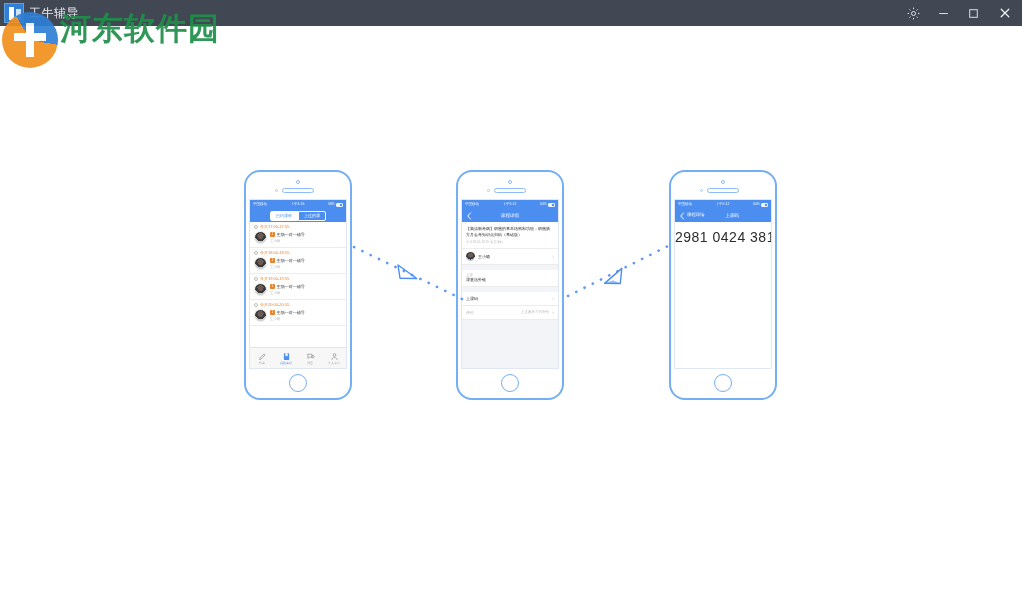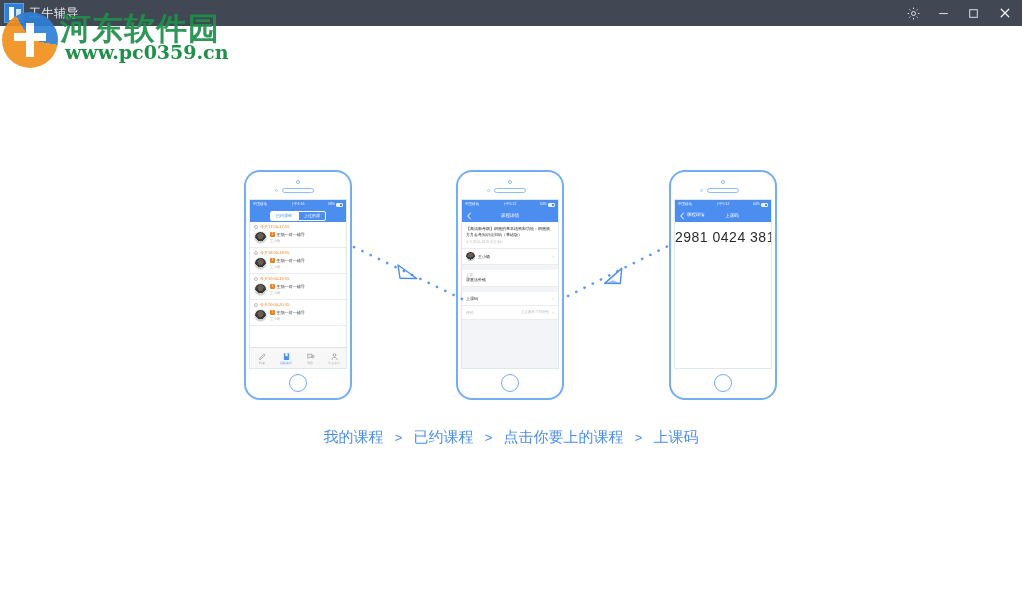--- a/index.html
+++ b/index.html
@@ -369,21 +369,20 @@
       <svg width="14" height="14" viewBox="0 0 24 24" stroke="#f0f2f5" stroke-width="2.2" stroke-linecap="round">
           <path d="M5.5 5.5l13 13M18.5 5.5l-13 13"></path>
         </svg>
     </div>
   </div>
 </div>
 
 <div class="watermark">
   <div class="wm-mark"></div>
   <div class="wm-text1">河东软件园</div>
-  <div class="wm-text2">www.pc0359.cn</div>
 </div>
 
 <div class="stage">
 
   <div class="phone" style="left:244px; top:144px;">
     <div class="notch-cam"></div>
     <div class="speaker"></div>
     <div class="sensor"></div>
     <div class="screen">
       <div class="statusbar">
@@ -587,24 +586,15 @@
   </svg>
 
   <svg class="connector" style="left:566px; top:212px;" width="108" height="62" viewBox="0 0 108 62">
     <path d="M2 58 L106 6" stroke="#5e9af5" stroke-width="2.6" stroke-linecap="round" stroke-dasharray="0.2 9" fill="none"></path>
     <g transform="translate(36,40) rotate(-26)">
       <path d="M0 6 L22 0 L14 13 Z" fill="none" stroke="#4c8ef0" stroke-width="1.4" stroke-linejoin="round"></path>
       <path d="M0 6 L14 13 L9 7 Z" fill="#4c8ef0" opacity=".55"></path>
     </g>
   </svg>
 
-  <div class="breadcrumb">
-    <span>我的课程</span>
-    <span class="bc-sep">&gt;</span>
-    <span>已约课程</span>
-    <span class="bc-sep">&gt;</span>
-    <span>点击你要上的课程</span>
-    <span class="bc-sep">&gt;</span>
-    <span>上课码</span>
-  </div>
 
 
 </div>
 
 </body></html>

